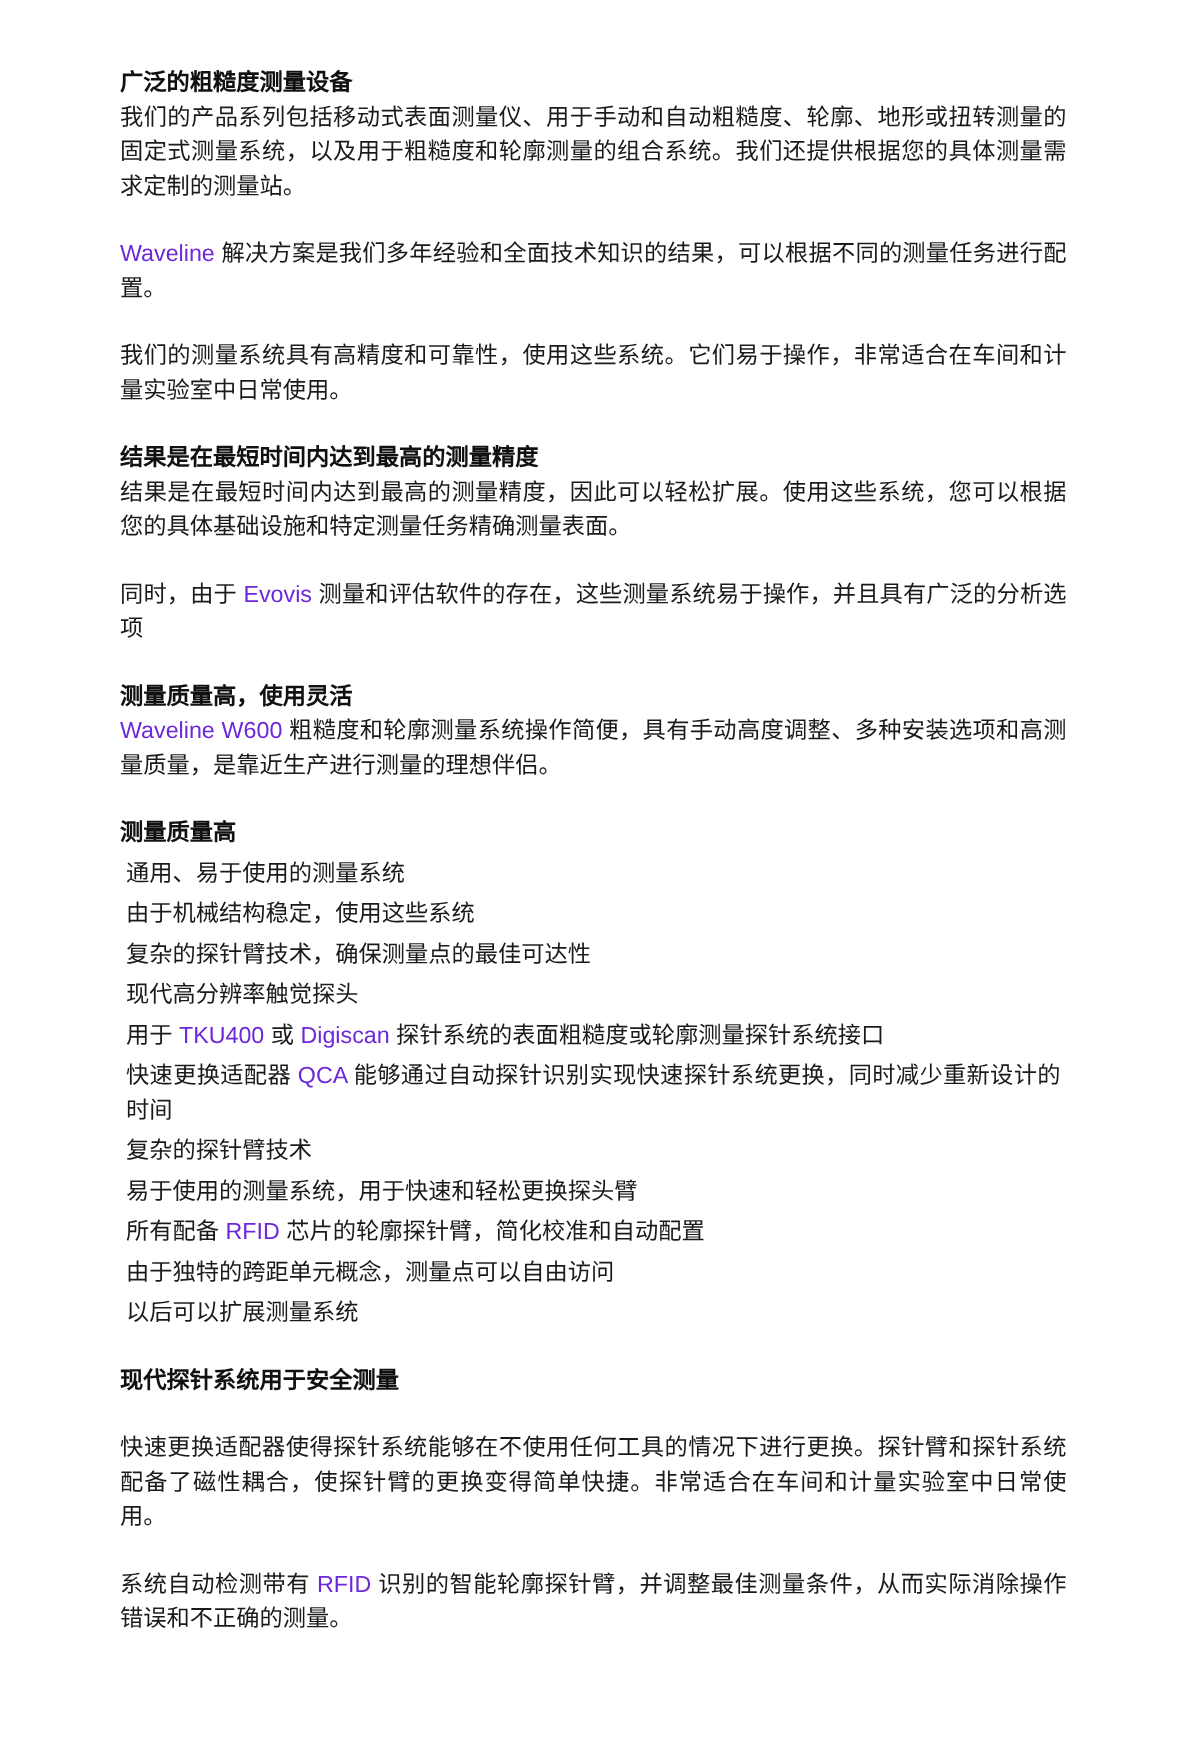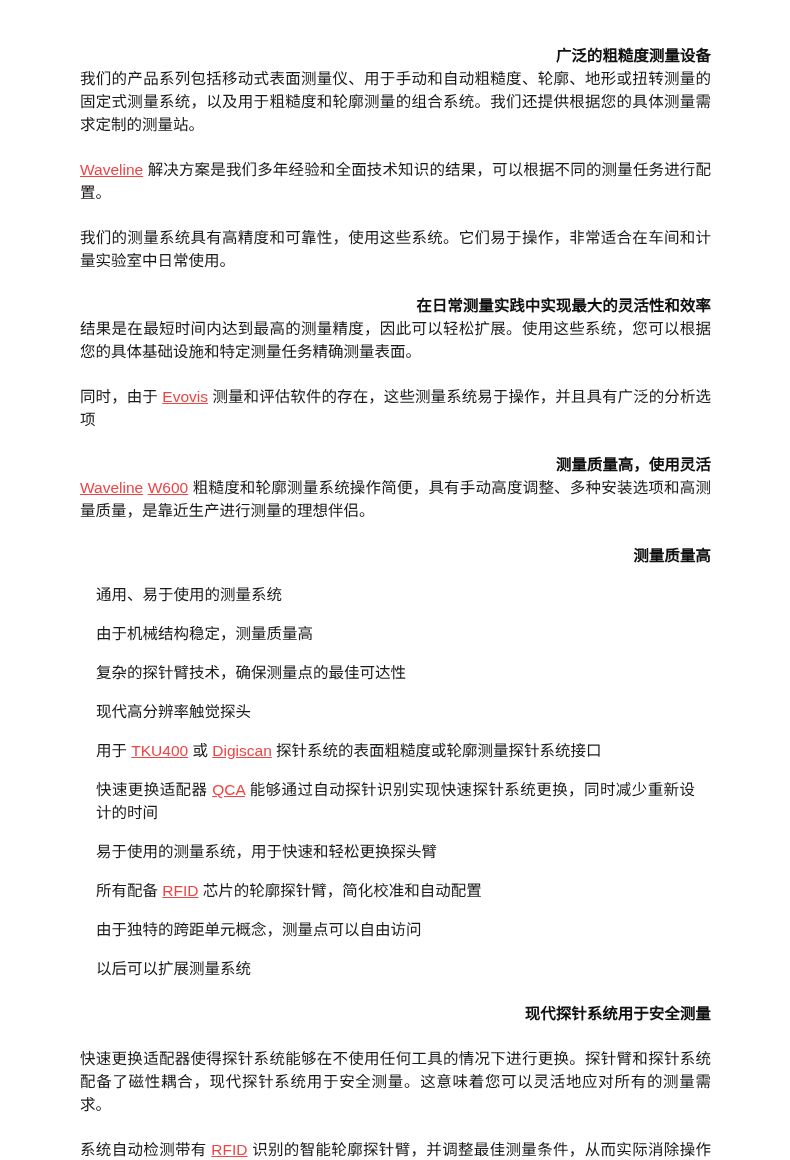--- a/index.html
+++ b/index.html
@@ -23,35 +23,33 @@
   }
   .group + .group {
     margin-top: 22px;
   }
   .heading {
     margin: 0;
     font-size: 15.5px;
     line-height: 23px;
     font-weight: 700;
     color: #111111;
-    text-align: right;
   }
   .para {
     margin: 0;
     text-align: justify;
     text-justify: inter-ideograph;
   }
   .feature-line {
-    margin: 16px;
+    margin: 4px;
     text-align: justify;
     text-justify: inter-ideograph;
   }
   .latin {
-    color: #ef4444;
-    text-decoration: underline;
+    color: #6d28d9;
   }
 </style>
 </head>
 <body>
 
 <main class="doc">
 
   <section class="group">
     <h2 class="heading">广泛的粗糙度测量设备</h2>
     <p class="para rich">我们的产品系列包括移动式表面测量仪、用于手动和自动粗糙度、轮廓、地形或扭转测量的固定式测量系统，以及用于粗糙度和轮廓测量的组合系统。我们还提供根据您的具体测量需求定制的测量站。</p>
@@ -59,52 +57,53 @@
 
   <section class="group">
     <p class="para rich"><span class="latin">Waveline</span> 解决方案是我们多年经验和全面技术知识的结果，可以根据不同的测量任务进行配置。</p>
   </section>
 
   <section class="group">
     <p class="para rich">我们的测量系统具有高精度和可靠性，使用这些系统。它们易于操作，非常适合在车间和计量实验室中日常使用。</p>
   </section>
 
   <section class="group">
-    <h2 class="heading">在日常测量实践中实现最大的灵活性和效率</h2>
+    <h2 class="heading">结果是在最短时间内达到最高的测量精度</h2>
     <p class="para rich">结果是在最短时间内达到最高的测量精度，因此可以轻松扩展。使用这些系统，您可以根据您的具体基础设施和特定测量任务精确测量表面。</p>
   </section>
 
   <section class="group">
     <p class="para rich">同时，由于 <span class="latin">Evovis</span> 测量和评估软件的存在，这些测量系统易于操作，并且具有广泛的分析选项</p>
   </section>
 
   <section class="group">
     <h2 class="heading">测量质量高，使用灵活</h2>
     <p class="para rich"><span class="latin">Waveline</span> <span class="latin">W600</span> 粗糙度和轮廓测量系统操作简便，具有手动高度调整、多种安装选项和高测量质量，是靠近生产进行测量的理想伴侣。</p>
   </section>
 
   <section class="group">
     <h2 class="heading">测量质量高</h2>
     <p class="feature-line rich">通用、易于使用的测量系统</p>
-    <p class="feature-line rich">由于机械结构稳定，测量质量高</p>
+    <p class="feature-line rich">由于机械结构稳定，使用这些系统</p>
     <p class="feature-line rich">复杂的探针臂技术，确保测量点的最佳可达性</p>
     <p class="feature-line rich">现代高分辨率触觉探头</p>
     <p class="feature-line rich">用于 <span class="latin">TKU400</span> 或 <span class="latin">Digiscan</span> 探针系统的表面粗糙度或轮廓测量探针系统接口</p>
     <p class="feature-line rich">快速更换适配器 <span class="latin">QCA</span> 能够通过自动探针识别实现快速探针系统更换，同时减少重新设计的时间</p>
+    <p class="feature-line rich">复杂的探针臂技术</p>
     <p class="feature-line rich">易于使用的测量系统，用于快速和轻松更换探头臂</p>
     <p class="feature-line rich">所有配备 <span class="latin">RFID</span> 芯片的轮廓探针臂，简化校准和自动配置</p>
     <p class="feature-line rich">由于独特的跨距单元概念，测量点可以自由访问</p>
     <p class="feature-line rich">以后可以扩展测量系统</p>
   </section>
 
   <section class="group">
     <h2 class="heading">现代探针系统用于安全测量</h2>
   </section>
 
   <section class="group">
-    <p class="para rich">快速更换适配器使得探针系统能够在不使用任何工具的情况下进行更换。探针臂和探针系统配备了磁性耦合，现代探针系统用于安全测量。这意味着您可以灵活地应对所有的测量需求。</p>
+    <p class="para rich">快速更换适配器使得探针系统能够在不使用任何工具的情况下进行更换。探针臂和探针系统配备了磁性耦合，使探针臂的更换变得简单快捷。非常适合在车间和计量实验室中日常使用。</p>
   </section>
 
   <section class="group">
     <p class="para rich">系统自动检测带有 <span class="latin">RFID</span> 识别的智能轮廓探针臂，并调整最佳测量条件，从而实际消除操作错误和不正确的测量。</p>
   </section>
 
 </main>
 
 </body></html>

